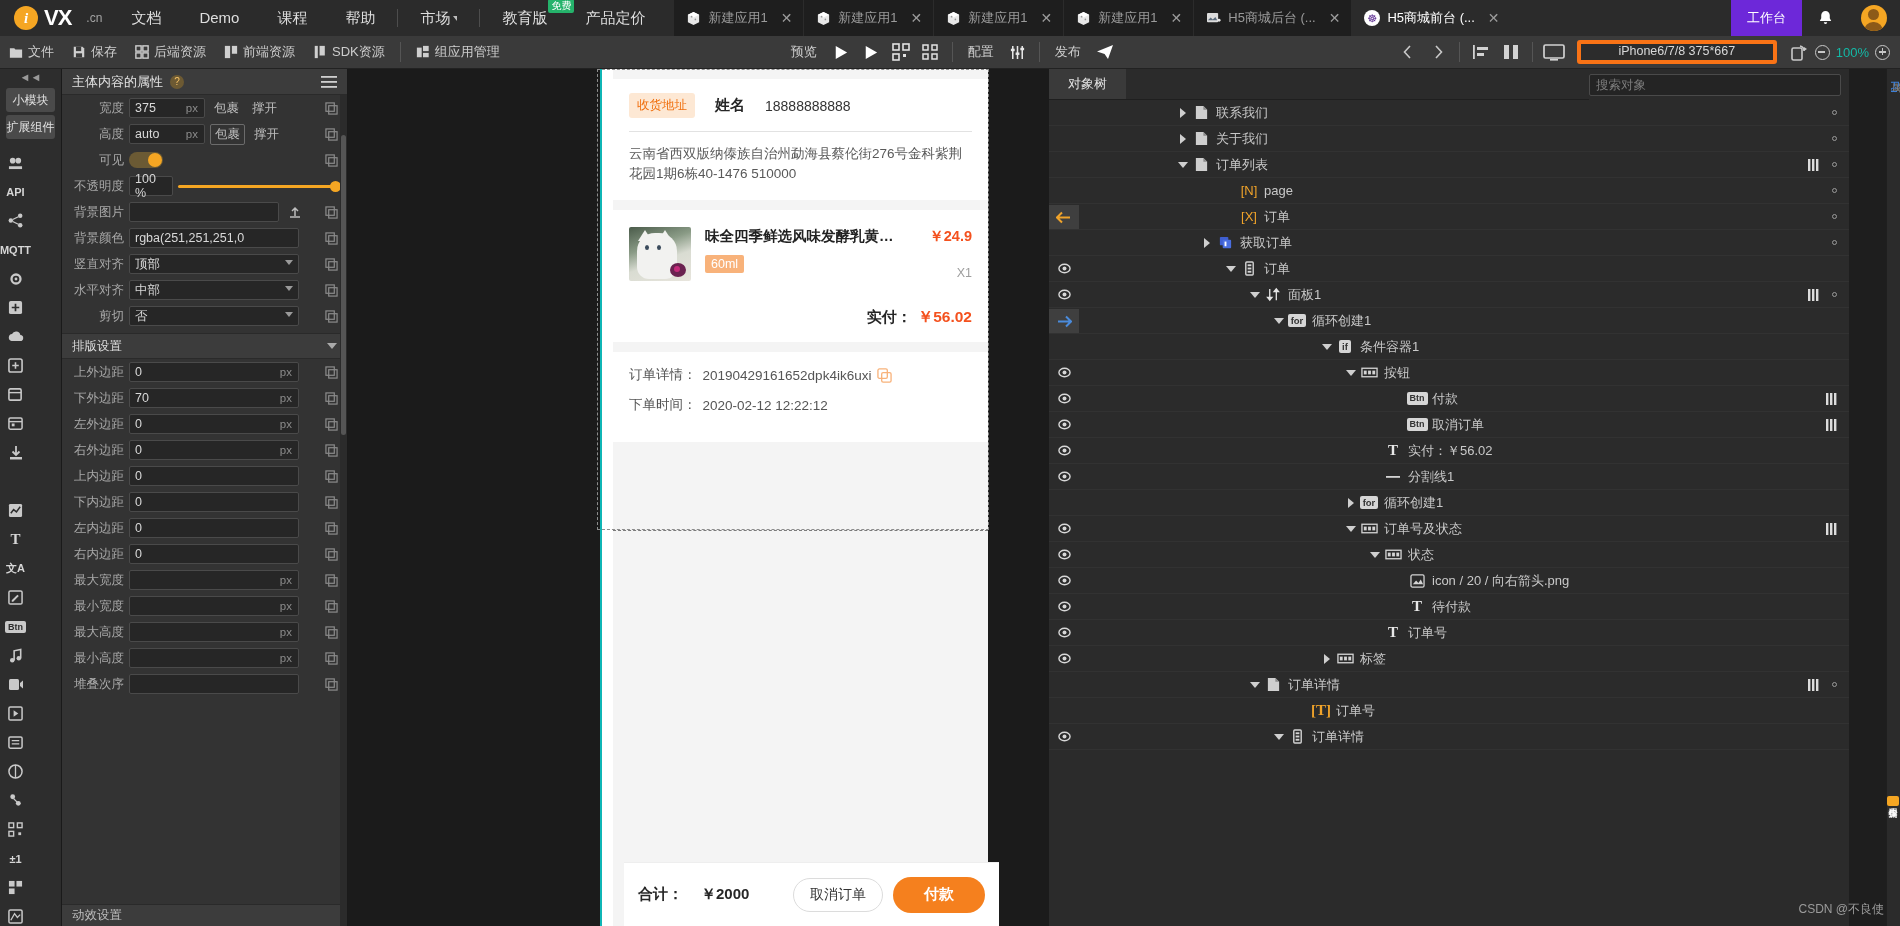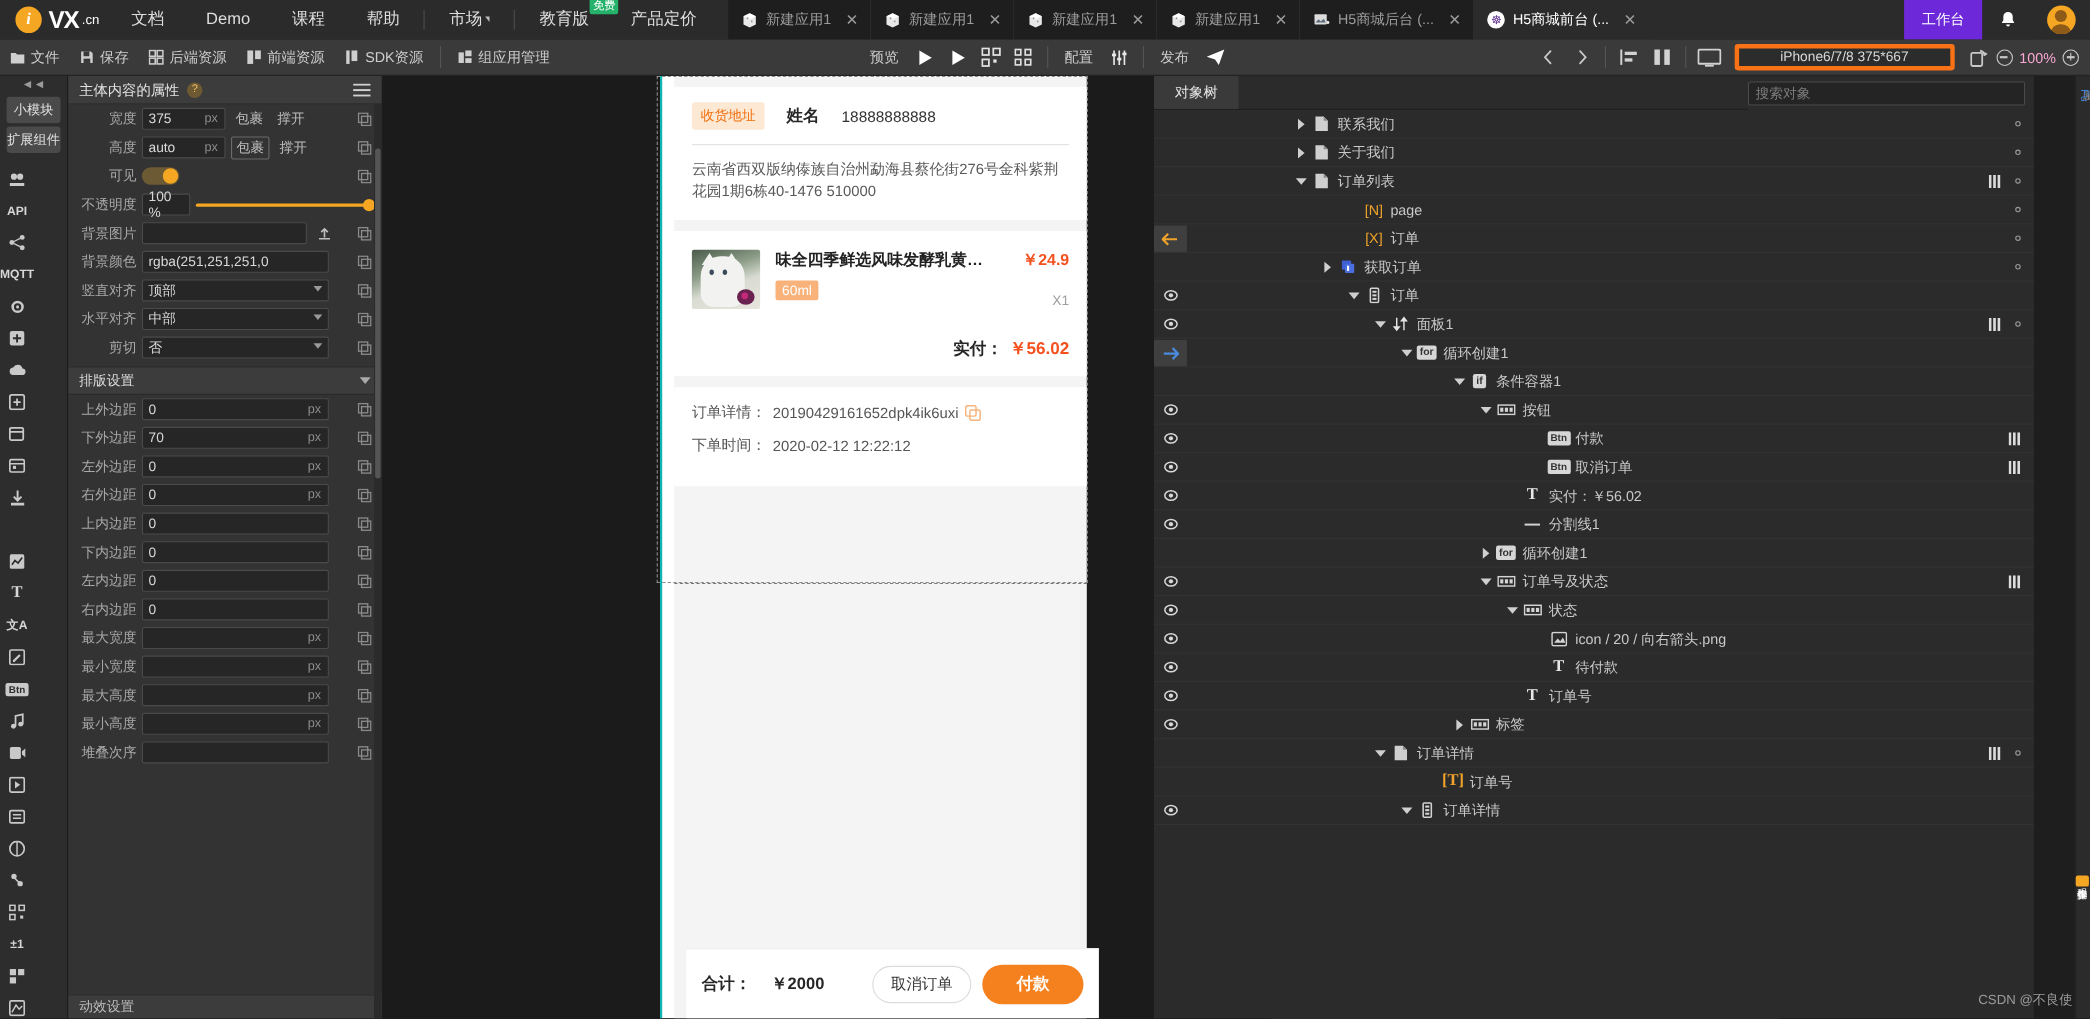--- a/index.html
+++ b/index.html
@@ -17,21 +17,21 @@
     position:absolute; left:0; top:0; width:1900px; height:36px;
     background:#2b2b2b; display:flex; align-items:center;
   }
   .logo{display:flex;align-items:center;gap:2px;padding:0 10px 0 14px;}
   .logo-circle{
     width:24px;height:24px;border-radius:50%;
     background:#f5a623;display:flex;align-items:center;justify-content:center;
     color:#fff;font-style:italic;font-weight:bold;font-size:15px;font-family:"Liberation Serif",serif;
   }
   .logo-vx{color:#fff;font-size:22px;font-weight:bold;letter-spacing:-1px;margin-left:4px;}
-  .logo-cn{color:#ffffff;font-size:12px;margin-left:1px;}
+  .logo-cn{color:#a3a3a3;font-size:12px;margin-left:13px;}
   .menu-item{
     color:#dedede;font-size:15px;padding:0 19px;height:36px;line-height:36px;
     cursor:default;white-space:nowrap;position:relative;
   }
   .menu-sep{width:1px;height:18px;background:#4d4d4d;margin:0 3px;}
   .badge-free{
     position:absolute;top:-1px;right:-8px;background:#25b36b;color:#fff;
     font-size:10px;line-height:14px;padding:0 3px;border-radius:2px;
   }
   .caret-sm{
@@ -78,21 +78,21 @@
   .tb-spacer{flex:1;}
   svg{display:block;}
   .play-btn{
     width:30px;height:26px;display:flex;align-items:center;justify-content:center;cursor:pointer;border-radius:3px;
   }
   .dev-select{
     display:flex;align-items:flex-start;justify-content:center;
     width:200px;height:24px;background:#2c2c2c;border:4px solid #f97316;border-radius:3px;
     color:#d8d8d8;font-size:12.5px;cursor:pointer;margin:0 8px;
   }
-  .zoom-ctl{display:flex;align-items:center;gap:6px;color:#f9a8d4;font-size:13px;padding-right:10px;}
+  .zoom-ctl{display:flex;align-items:center;gap:6px;color:#14b8a6;font-size:13px;padding-right:10px;}
   .circ{width:15px;height:15px;border-radius:50%;border:1.6px solid #c7c7c7;position:relative;cursor:pointer;}
   .circ:before{content:"";position:absolute;left:2.6px;top:5.7px;width:7px;height:1.6px;background:#c7c7c7;}
   .circ.plus:after{content:"";position:absolute;left:5.7px;top:2.6px;width:1.6px;height:7px;background:#c7c7c7;}
 
   
   .rail{
     position:absolute;left:0;top:69px;width:62px;height:857px;
     background:#2d2d2d;border-right:1px solid #1a1a1a;overflow:hidden;
   }
   .rail-collapse{height:16px;display:flex;align-items:center;justify-content:center;color:#9a9a9a;font-size:11px;cursor:pointer;}

